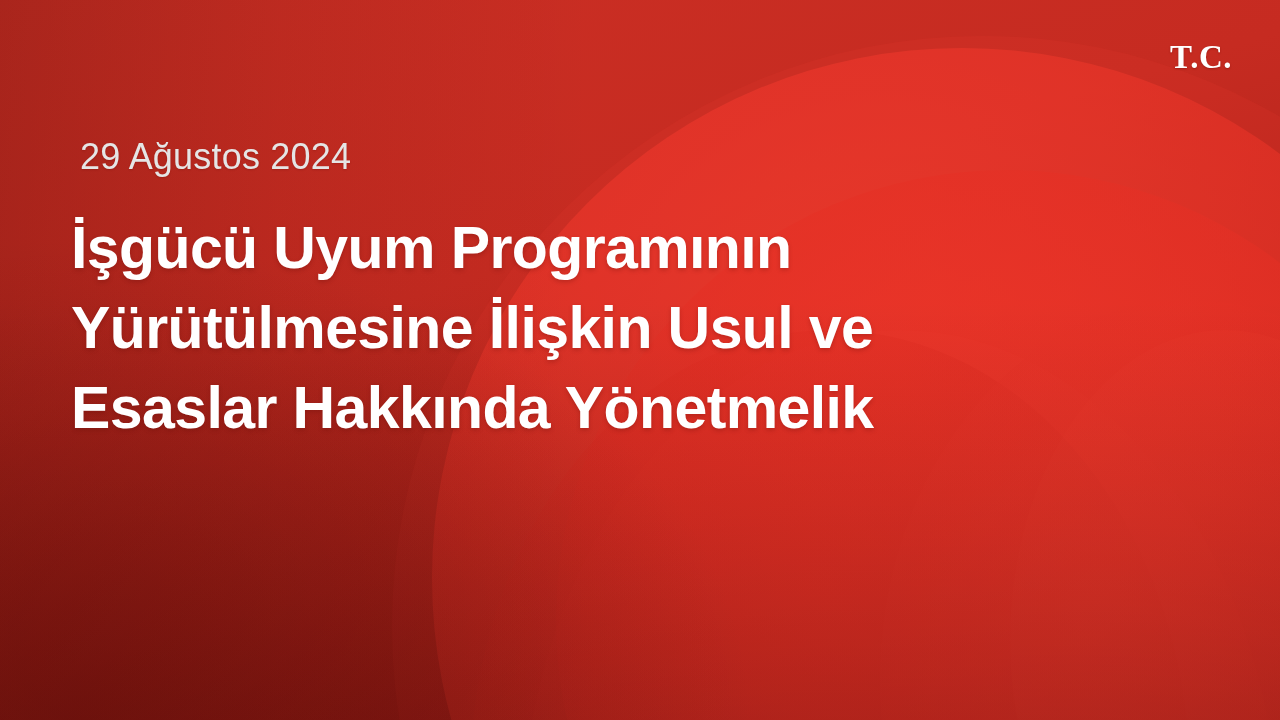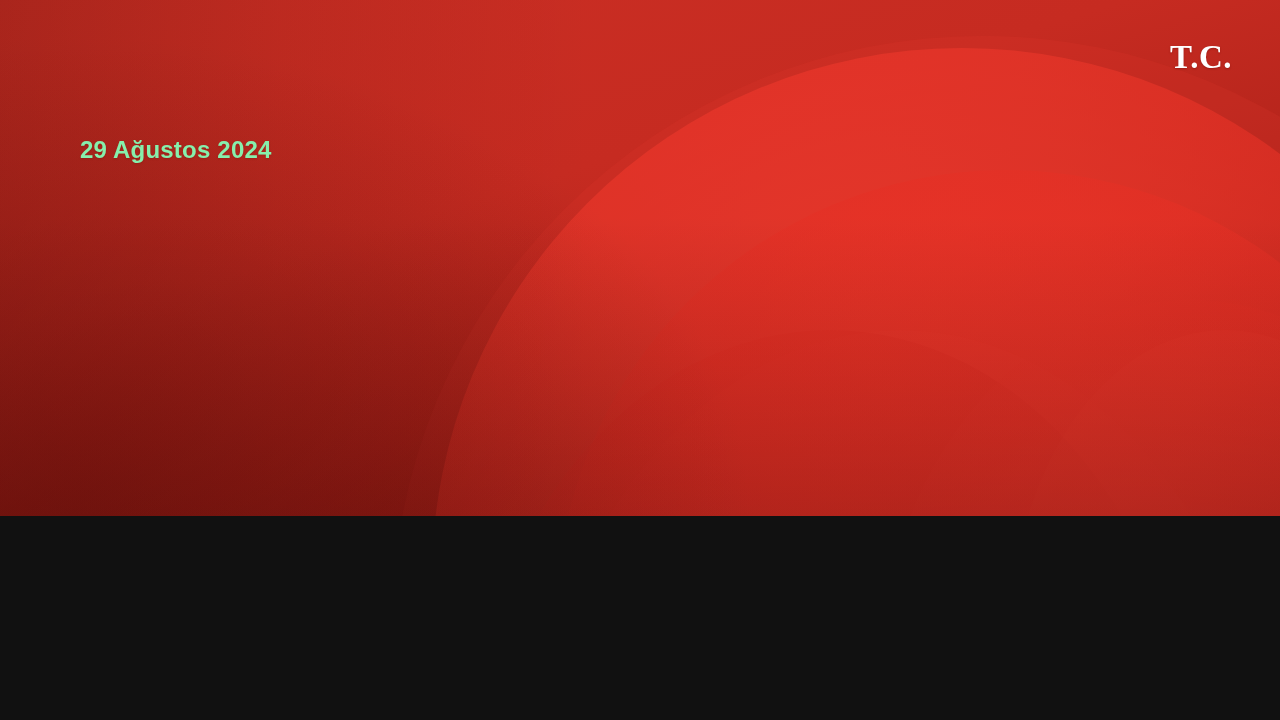--- a/index.html
+++ b/index.html
@@ -4,21 +4,21 @@
 <title>T.C. Resmî Gazete</title>
 <style>
   html, body {
     margin: 0;
     padding: 0;
     background: #111;
   }
   .stage {
     position: relative;
     width: 1280px;
-    height: 516px;
+    height: 720px;
     overflow: hidden;
     background: #c9291f;
     font-family: "Liberation Sans", sans-serif;
     -webkit-font-smoothing: antialiased;
   }
 
   
   .bg-base {
     position: absolute;
     inset: 0;
@@ -133,23 +133,23 @@
   .masthead-line2 {
     font-size: 35px;
     letter-spacing: 0.5px;
     display: block;
   }
 
   .date {
     position: absolute;
     left: 80px;
     top: 136px;
-    color: #86efac;
-    font-size: 24px;
-    font-weight: 700;
+    color: #e5e5e5;
+    font-size: 36px;
+    font-weight: 400;
     letter-spacing: 0.2px;
     white-space: nowrap;
     text-shadow: 0 1px 2px rgba(90,10,6,0.22);
   }
 
   .headline {
     position: absolute;
     left: 71px;
     top: 208px;
     width: 960px;
@@ -181,14 +181,19 @@
   <div class="shade-bottom"></div>
   <div class="shade-left"></div>
   <div class="shade-corner"></div>
 
   <div class="masthead">
     <span class="masthead-line1">T.C.</span>
   </div>
 
   <div class="date">29 Ağustos 2024</div>
 
+  <div class="headline">
+    <span class="hl-line">İşgücü Uyum Programının</span>
+    <span class="hl-line">Yürütülmesine İlişkin Usul ve</span>
+    <span class="hl-line">Esaslar Hakkında Yönetmelik</span>
+  </div>
 
 </div>
 
 </body></html>

